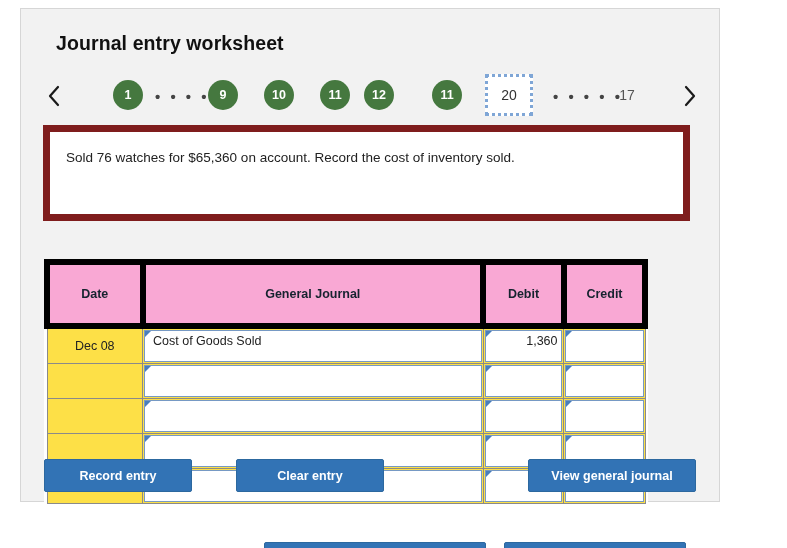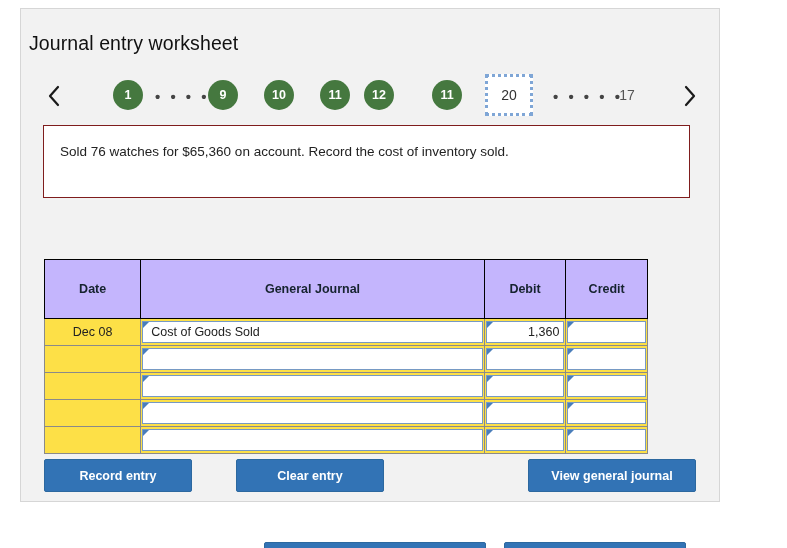--- a/index.html
+++ b/index.html
@@ -18,24 +18,24 @@
     top: 8px;
     width: 700px;
     height: 494px;
     background: #f2f2f2;
     border: 1px solid #d6d6d6;
     box-sizing: border-box;
   }
 
   .worksheet-title {
     position: absolute;
-    left: 8px;
+    left: 35px;
     top: 23px;
     font-size: 19.5px;
-    font-weight: normal;
+    font-weight: bold;
     color: #111111;
     letter-spacing: 0.1px;
     white-space: nowrap;
   }
 
   
   .pager {
     position: absolute;
     left: 14px;
     top: 62px;
@@ -103,23 +103,23 @@
     letter-spacing: 3px;
     font-weight: bold;
   }
 
   
   .question-box {
     position: absolute;
     left: 22px;
     top: 116px;
     width: 647px;
-    height: 73px;
+    height: 96px;
     background: #ffffff;
-    border: 1px solid #7f1d1d;
+    border: 7px solid #7f1d1d;
     box-sizing: border-box;
   }
   .question-text {
     position: absolute;
     left: 16px;
     top: 17px;
     right: 14px;
     font-size: 13.5px;
     color: #222222;
     line-height: 1.4;
@@ -139,22 +139,22 @@
   .jtable {
     position: absolute;
     left: 23px;
     top: 250px;
     width: 604px;
     border-collapse: collapse;
     table-layout: fixed;
     background: #ffffff;
   }
   .jtable th {
-    background: #c4b5fd;
-    border: 1px solid #000000;
+    background: #f9a8d4;
+    border: 6px solid #000000;
     height: 26px;
     font-size: 12.5px;
     font-weight: bold;
     color: #16232f;
     padding: 16px;
   }
   .jtable td {
     border: 1px solid #8a8a8a;
     height: 24px;
     padding: 0;
@@ -169,21 +169,21 @@
   .date-cell {
     text-align: center;
     font-size: 12.5px;
     color: #222222;
   }
 
   
   .inp {
     position: relative;
     display: block;
-    height: 22px;
+    height: 32px;
     margin: 0;
     background: #ffffff;
     border: 1px solid #7699c4;
     box-sizing: border-box;
     cursor: text;
   }
   .inp::before {
     content: "";
     position: absolute;
     left: 0;

